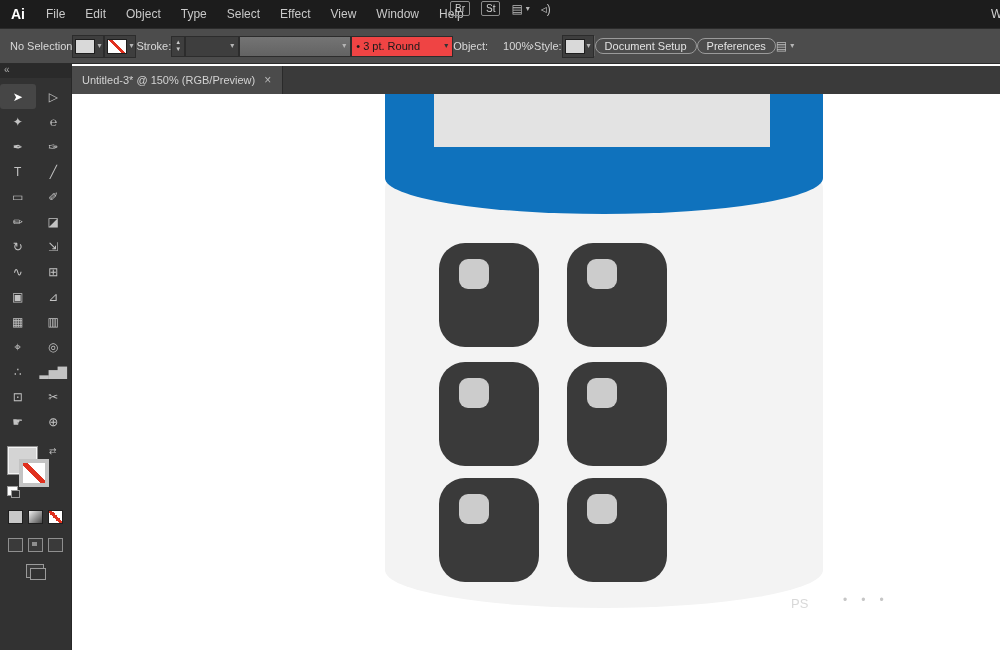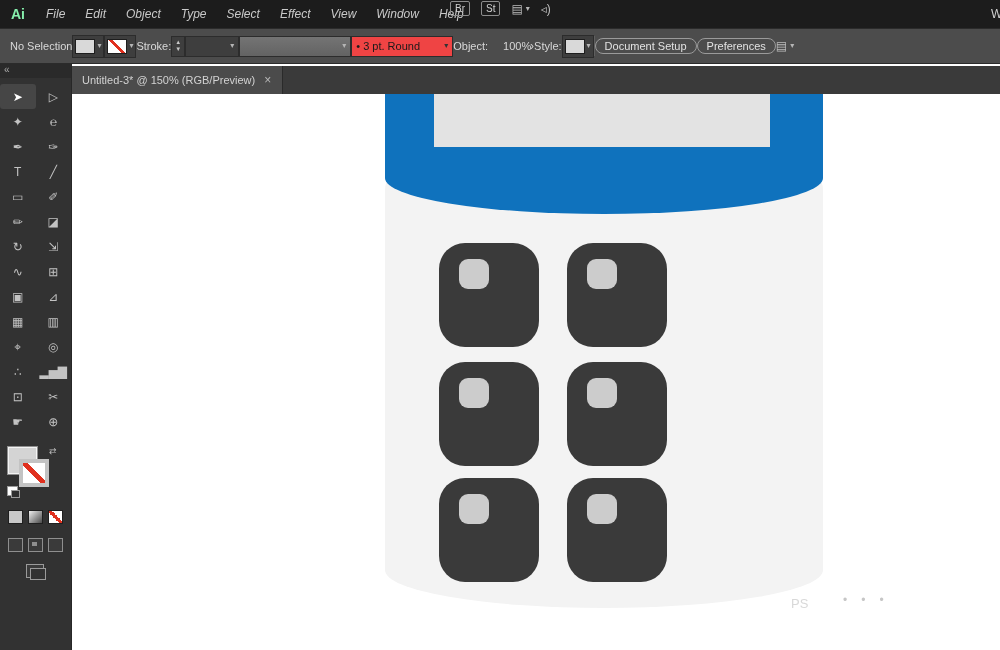--- a/index.html
+++ b/index.html
@@ -7,22 +7,22 @@
     width:1000px;height:650px;position:relative;overflow:hidden;
     background:#fff;font-family:"Liberation Sans",sans-serif;
     -webkit-font-smoothing:antialiased;
   }
   
   .menubar{
     position:absolute;left:0;top:0;right:0;height:28px;
     background:var(--menubar-bg);display:flex;align-items:center;
     color:#c9c9c9;font-size:12px;z-index:30;
   }
-  .ai-logo{width:36px;text-align:center;color:#86efac;font-weight:bold;font-size:14px;}
-  .menu-item{padding:0 10px;cursor:default;font-style:italic;}
+  .ai-logo{width:36px;text-align:center;color:#ffffff;font-weight:bold;font-size:14px;}
+  .menu-item{padding:0 10px;cursor:default;}
   .mb-tools{position:absolute;left:450px;top:0;height:17px;display:flex;align-items:center;gap:11px;}
   .mini-btn{border:1px solid #8d8d8d;border-radius:2px;font-size:10px;padding:1px 4px;color:#cfcfcf;background:transparent;}
   .mb-icon{color:#bdbdbd;font-size:12px;display:flex;align-items:center;gap:3px;}
   .dd{font-size:8px;color:#b5b5b5;line-height:1;}
   .mb-w{position:absolute;right:0;top:7px;width:9px;overflow:hidden;color:#d0d0d0;font-size:12px;}
   
   .controlbar{
     position:absolute;left:0;top:28px;right:0;height:34px;
     background:var(--controlbar-bg);border-top:1px solid #2b2b2b;border-bottom:1px solid #2b2b2b;
     display:flex;align-items:center;padding-left:10px;

